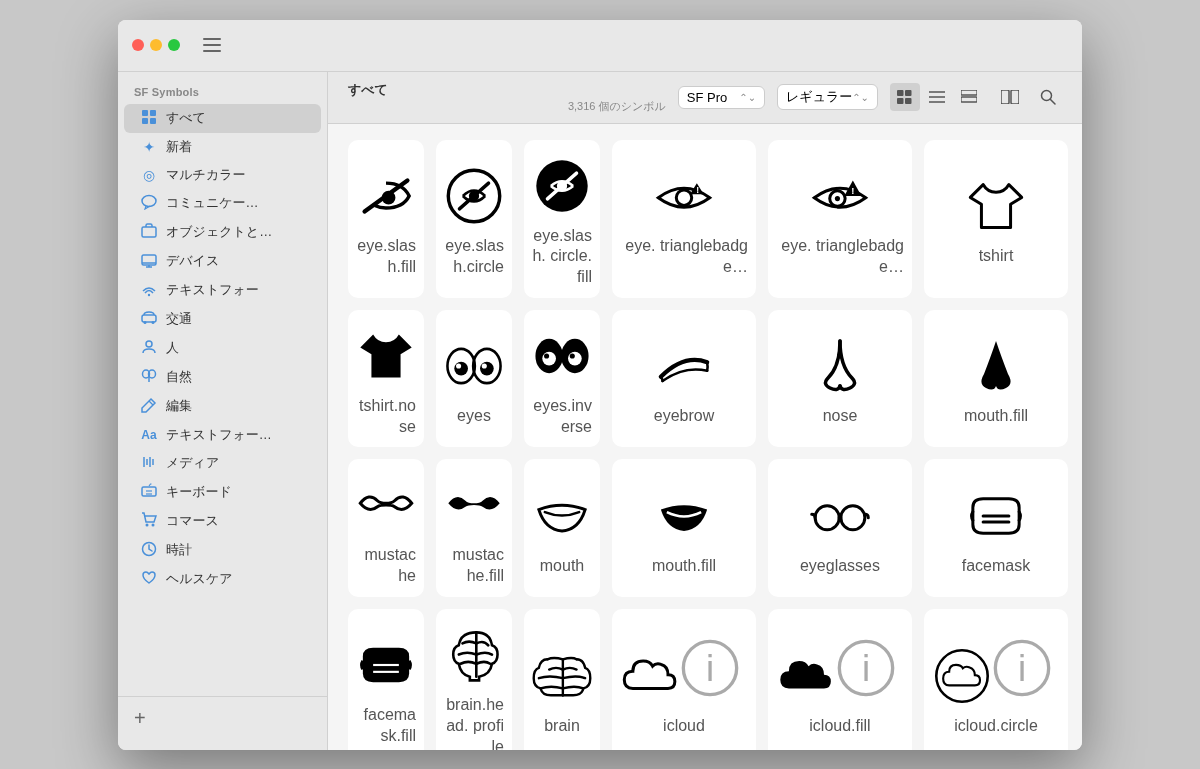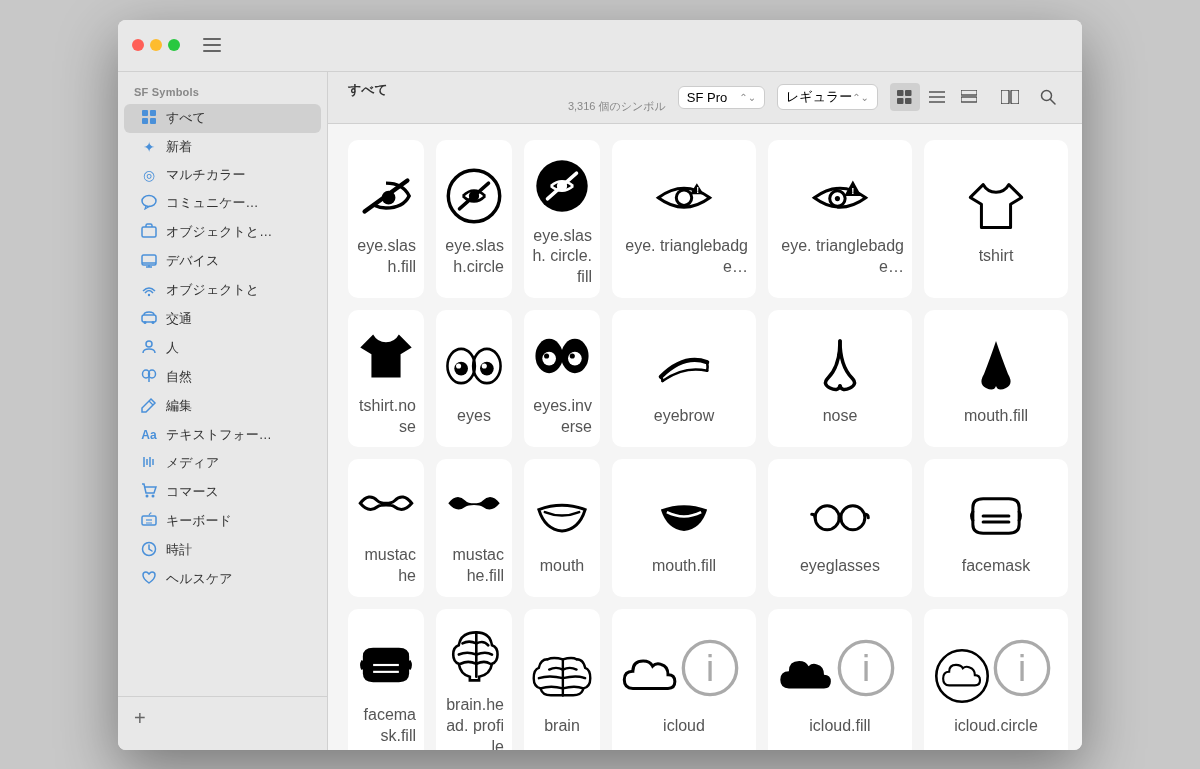--- a/index.html
+++ b/index.html
@@ -313,21 +313,21 @@
 
 
       <div class="sidebar-item">
         <span class="sidebar-icon">
           <svg width="16" height="16" viewBox="0 0 16 16">
             <path d="M2 10 Q8 4 14 10" stroke="#4a90d9" stroke-width="1.5" fill="none"></path>
             <path d="M4 12 Q8 7 12 12" stroke="#4a90d9" stroke-width="1.5" fill="none"></path>
             <circle cx="8" cy="14" r="1.2" fill="#4a90d9"></circle>
           </svg>
         </span>
-        <span class="sidebar-item-label">オブジェクトと</span>
+        <span class="sidebar-item-label">テキストフォー</span>
       </div>
 
       <div class="sidebar-item">
         <span class="sidebar-icon">
           <svg width="16" height="16" viewBox="0 0 16 16">
               <rect x="1" y="5" width="14" height="7" rx="2" stroke="#4a90d9" stroke-width="1.5" fill="none"></rect>
               <path d="M3 5 Q3 2 8 2 Q13 2 13 5" stroke="#4a90d9" stroke-width="1.5" fill="none"></path>
               <circle cx="4" cy="12.5" r="1.5" fill="#4a90d9"></circle>
               <circle cx="12" cy="12.5" r="1.5" fill="#4a90d9"></circle>
             </svg>
@@ -374,45 +374,45 @@
       <div class="sidebar-item">
         <span class="sidebar-icon">
           <svg width="16" height="16" viewBox="0 0 16 16">
               <line x1="3" y1="3" x2="3" y2="13" stroke="#4a90d9" stroke-width="1.5"></line>
               <line x1="6" y1="5" x2="6" y2="11" stroke="#4a90d9" stroke-width="1.5"></line>
               <line x1="9" y1="3" x2="9" y2="13" stroke="#4a90d9" stroke-width="1.5"></line>
               <line x1="12" y1="5" x2="12" y2="11" stroke="#4a90d9" stroke-width="1.5"></line>
             </svg>
         </span>
         <span class="sidebar-item-label">メディア</span>
-      </div>
-
-      <div class="sidebar-item">
-        <span class="sidebar-icon">
-          <svg width="16" height="16" viewBox="0 0 16 16">
-              <path d="M1 1 H3 L5 10 H13 L15 4 H4" stroke="#4a90d9" stroke-width="1.5" fill="none"></path>
-              <circle cx="6" cy="13" r="1.5" fill="#4a90d9"></circle>
-              <circle cx="12" cy="13" r="1.5" fill="#4a90d9"></circle>
-            </svg>
-        </span>
-        <span class="sidebar-item-label">コマース</span>
       </div>
 
       <div class="sidebar-item">
         <span class="sidebar-icon">
           <svg width="16" height="16" viewBox="0 0 16 16">
               <rect x="1" y="4" width="14" height="9" rx="1.5" stroke="#4a90d9" stroke-width="1.5" fill="none"></rect>
               <path d="M8 3 L9.5 1 L10.5 1" stroke="#4a90d9" stroke-width="1.2" fill="none"></path>
               <path d="M6 9 L6 7" stroke="#4a90d9" stroke-width="1.2"></path>
               <path d="M10 9 L10 7" stroke="#4a90d9" stroke-width="1.2"></path>
               <path d="M8 9 L8 7" stroke="#4a90d9" stroke-width="1.2"></path>
               <line x1="5" y1="11" x2="11" y2="11" stroke="#4a90d9" stroke-width="1.2"></line>
             </svg>
         </span>
         <span class="sidebar-item-label">キーボード</span>
+      </div>
+
+      <div class="sidebar-item">
+        <span class="sidebar-icon">
+          <svg width="16" height="16" viewBox="0 0 16 16">
+              <path d="M1 1 H3 L5 10 H13 L15 4 H4" stroke="#4a90d9" stroke-width="1.5" fill="none"></path>
+              <circle cx="6" cy="13" r="1.5" fill="#4a90d9"></circle>
+              <circle cx="12" cy="13" r="1.5" fill="#4a90d9"></circle>
+            </svg>
+        </span>
+        <span class="sidebar-item-label">コマース</span>
       </div>
 
       <div class="sidebar-item">
         <span class="sidebar-icon">
           <svg width="16" height="16" viewBox="0 0 16 16">
               <circle cx="8" cy="8" r="6.5" stroke="#4a90d9" stroke-width="1.5" fill="none"></circle>
               <path d="M8 4 V8 L11 10" stroke="#4a90d9" stroke-width="1.5" stroke-linecap="round" fill="none"></path>
             </svg>
         </span>
         <span class="sidebar-item-label">時計</span>

